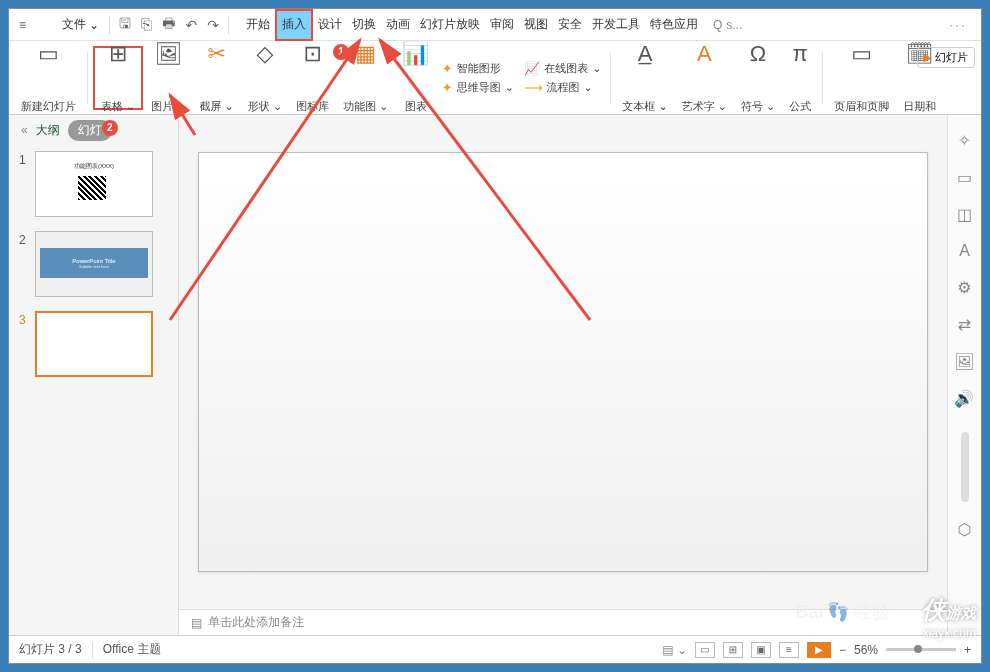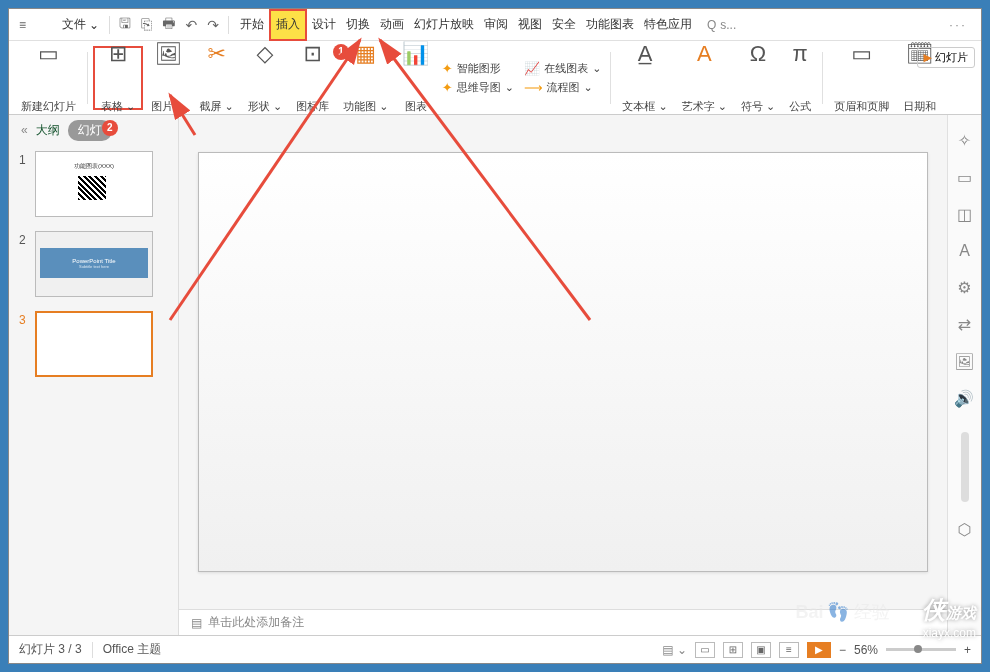--- a/index.html
+++ b/index.html
@@ -4,23 +4,23 @@
 <style>
 * { margin: 0; padding: 0; box-sizing: border-box; font-family: "Microsoft YaHei", sans-serif; }
 body { background: #3a7fb8; width: 990px; height: 672px; overflow: hidden; position: relative; }
 .window { position: absolute; top: 8px; left: 8px; right: 8px; bottom: 8px; background: #fff; border: 1px solid #888; display: flex; flex-direction: column; }
 
 .menubar { height: 32px; display: flex; align-items: center; border-bottom: 1px solid #e0e0e0; padding: 0 4px; font-size: 12px; color: #333; }
 .menubar .hamburger { padding: 0 6px; color: #666; }
 .menubar .file-btn { padding: 0 6px; display: flex; align-items: center; gap: 3px; margin-left: 24px; }
 .menubar .divider { width: 1px; height: 18px; background: #ddd; margin: 0 4px; }
 .menubar .qat-icon { padding: 0 5px; color: #666; font-size: 14px; }
-.menubar .tabs { display: flex; margin-left: 2px; }
+.menubar .tabs { display: flex; margin-left: 8px; }
 .menubar .tab { padding: 0 5px; height: 32px; display: flex; align-items: center; cursor: pointer; }
-.menubar .tab.highlight { border: 2px solid #e74c3c; background: #fde047; }
+.menubar .tab.highlight { border: 2px solid #e74c3c; background: #7dd3fc; }
 .menubar .search { margin-left: 10px; display: flex; align-items: center; gap: 4px; color: #888; }
 .menubar .dots { margin-left: auto; padding: 0 10px; color: #888; letter-spacing: 2px; }
 
 .ribbon { height: 74px; border-bottom: 1px solid #ccc; display: flex; align-items: center; padding: 0 6px; gap: 2px; position: relative; }
 .rb-group { display: flex; flex-direction: column; align-items: center; justify-content: center; padding: 2px 6px; font-size: 11px; color: #444; cursor: pointer; height: 64px; }
 .rb-group .icon { font-size: 22px; color: #555; margin-bottom: 2px; }
 .rb-group .label { white-space: nowrap; margin-top: 30px; }
 .rb-group.highlight { border: 2px solid #e74c3c; }
 .rb-sep { width: 1px; height: 52px; background: #e0e0e0; margin: 0 3px; }
 .rb-small { display: flex; flex-direction: column; gap: 2px; padding: 2px 4px; }
@@ -90,21 +90,21 @@
     <div class="tabs">
       <div class="tab">开始</div>
       <div class="tab highlight">插入</div>
       <div class="tab">设计</div>
       <div class="tab">切换</div>
       <div class="tab">动画</div>
       <div class="tab">幻灯片放映</div>
       <div class="tab">审阅</div>
       <div class="tab">视图</div>
       <div class="tab">安全</div>
-      <div class="tab">功能图表</div>
+      <div class="tab">开发工具</div>
       <div class="tab">特色应用</div>
     </div>
     <div class="search">
       <span>Q</span>
       <span>s...</span>
     </div>
     <span class="dots">···</span>
   </div>
 
   <div class="ribbon">

